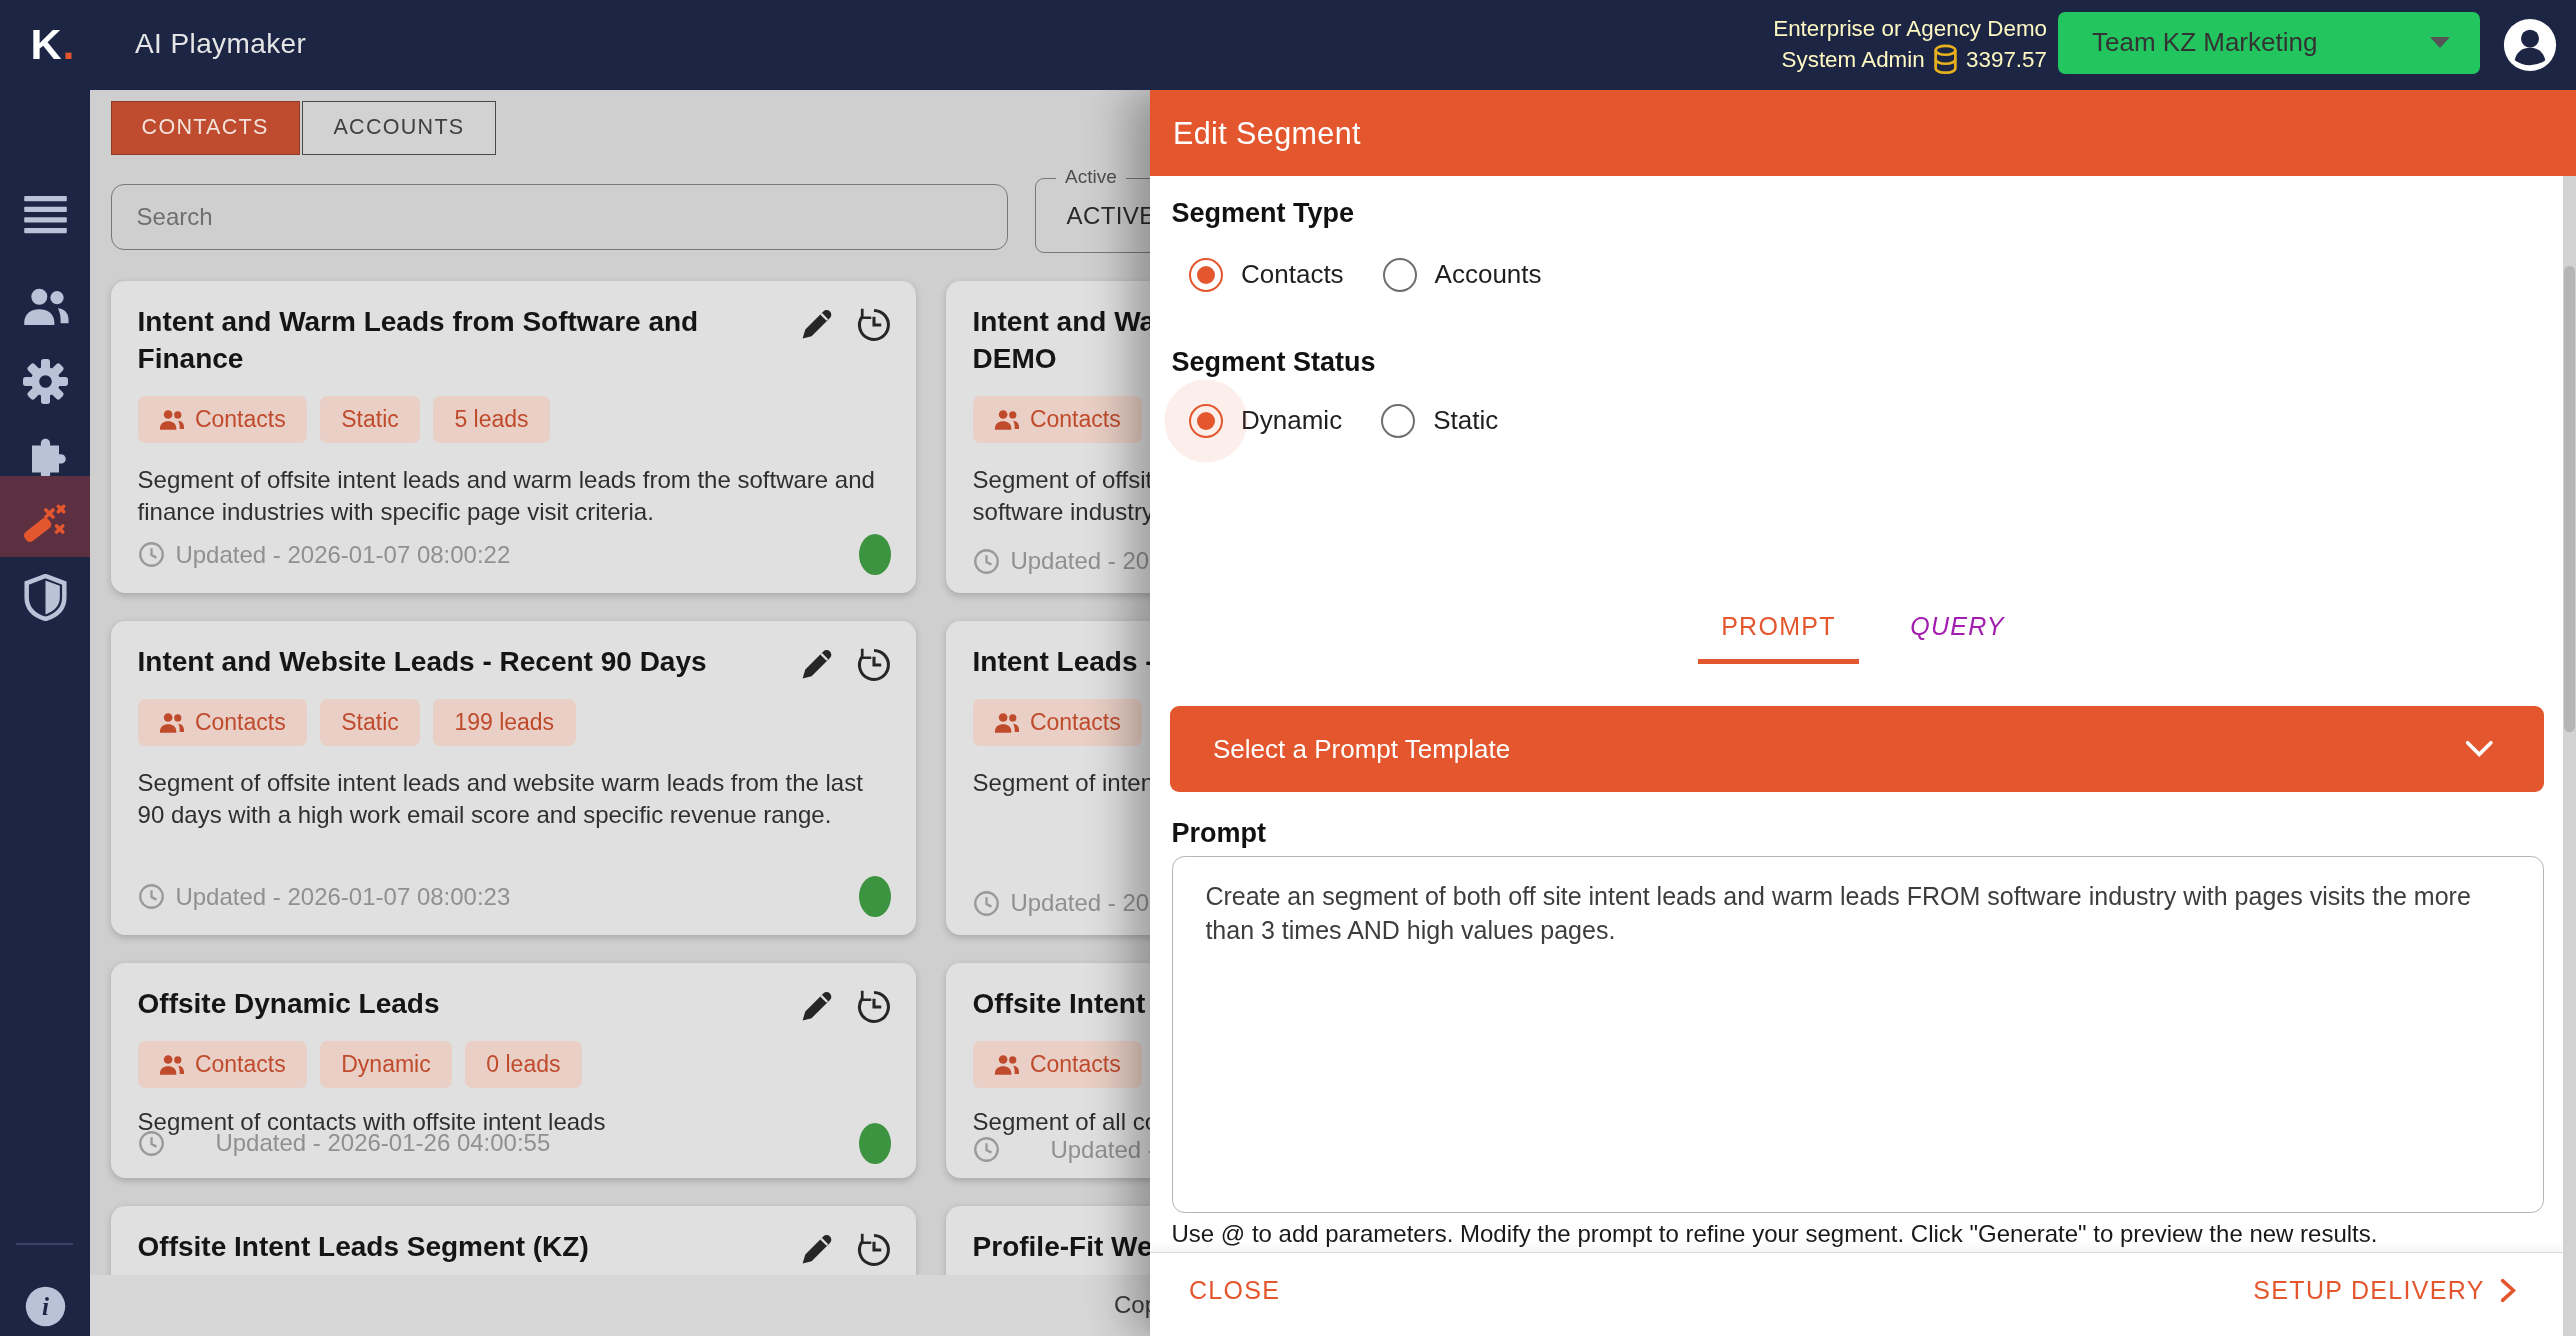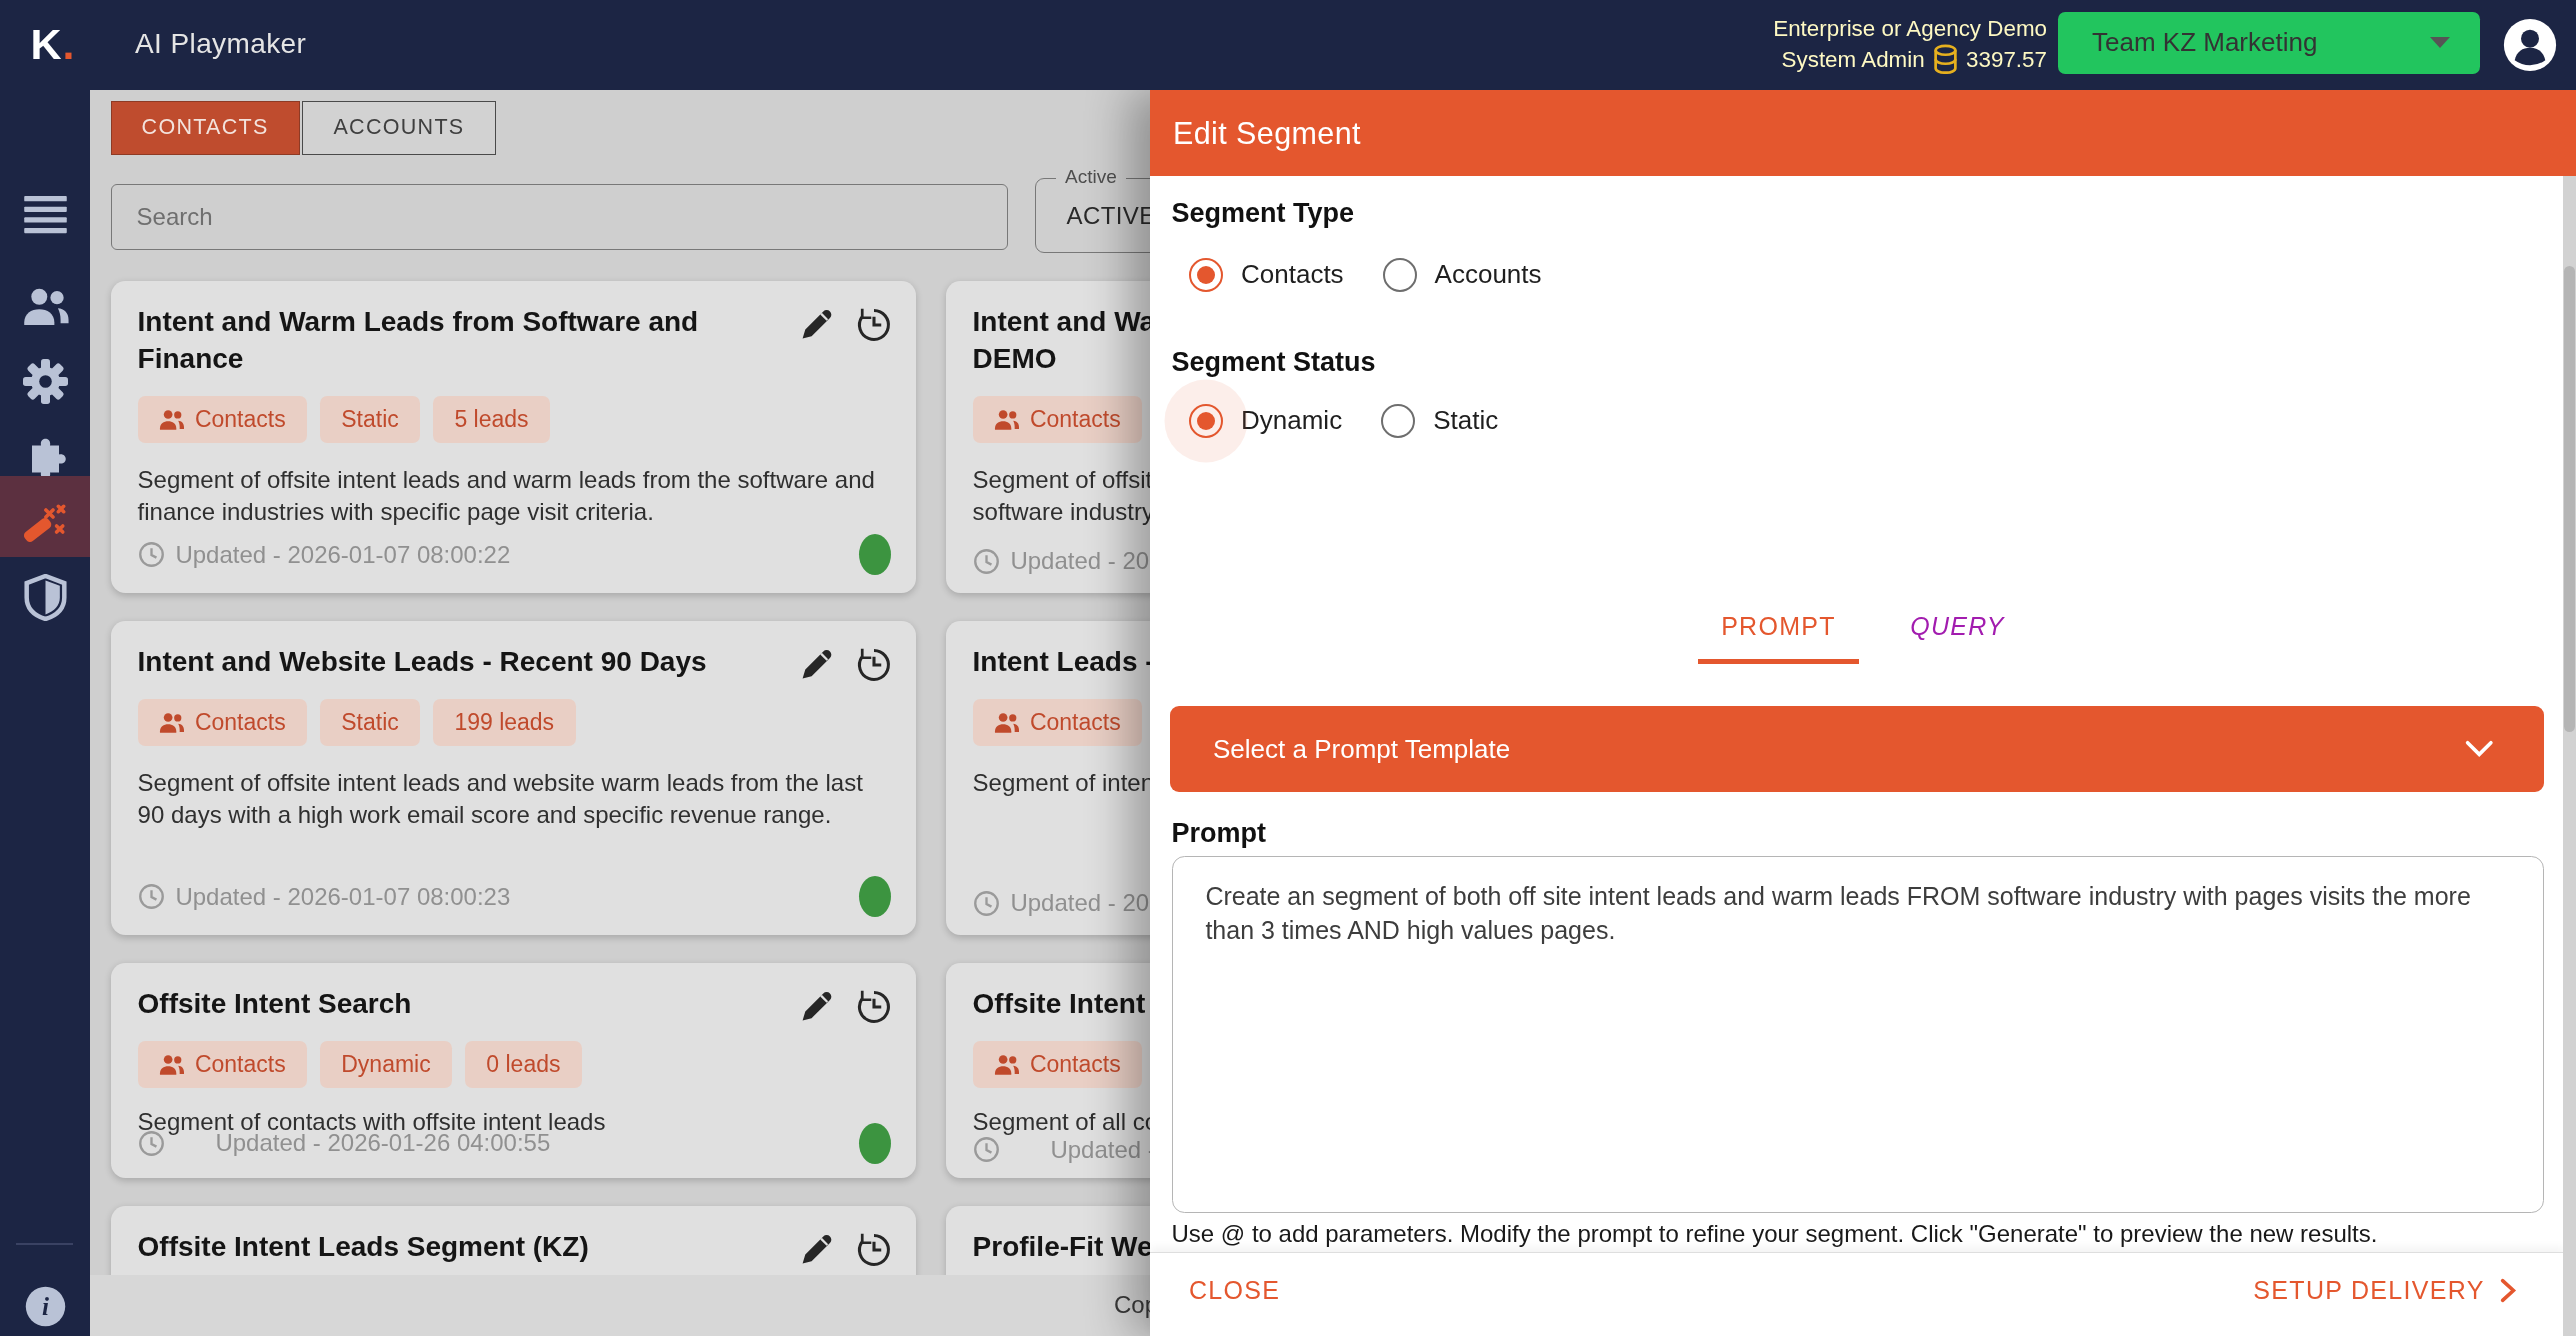--- a/index.html
+++ b/index.html
@@ -25,21 +25,21 @@
   .side-icon { position:absolute; left:0; width:90px; display:flex; justify-content:center; cursor:pointer; }
   .side-active { position:absolute; left:0; top:386px; width:90px; height:81px; background:#5C3040; }
   .side-divider { position:absolute; left:16px; top:1153px; width:57px; height:1.8px; background:#3A4263; }
 
   
   .content { position:absolute; left:90px; top:90px; width:2486px; height:1247px; }
   .seg-tab { position:absolute; top:10.8px; height:54px; display:flex; align-items:center; justify-content:center;
              font-size:21.5px; letter-spacing:1.3px; font-weight:500; cursor:pointer; }
   .seg-tab.contacts { left:20.6px; width:189px; background:#BF4C2E; color:#f3e2dc; border:1.8px solid #8e3a24; }
   .seg-tab.accounts { left:212px; width:194px; background:#d2d2d2; color:#3f3f3f; border:1.8px solid #4a4a4a; }
-  .search-box { position:absolute; left:20.6px; top:94px; width:897px; height:66px; border:1.8px solid #787878; border-radius:6px; background:transparent; }
+  .search-box { position:absolute; left:20.6px; top:94px; width:897px; height:66px; border:1.8px solid #787878; border-radius:13px; background:transparent; }
   .search-box input { width:100%; height:100%; border:none; outline:none; background:transparent; padding:0 25px; font-size:24px; color:#333; font-family:"Liberation Sans",sans-serif; }
   .search-box input::placeholder { color:#6f6f6f; }
   .status-filter { position:absolute; left:945px; top:88px; width:233px; height:75px; border:1.8px solid #787878; border-radius:9px; cursor:pointer; }
   .status-legend { position:absolute; left:20px; top:-12.6px; font-size:19px; color:#4e4e4e; background:#cfcfcf; padding:0 9px; }
   .status-value { position:absolute; left:30.5px; top:23px; font-size:24px; color:#2a2a2a; letter-spacing:0.4px; }
 
   .cards { position:absolute; left:20.6px; top:191px; width:1639px; display:grid;
            grid-template-columns:805px 805px; grid-template-rows:312px 314px 215px 323px; column-gap:30px; row-gap:28px; z-index:1; }
   .card { position:relative; background:#e0e0e0; border-radius:14.4px; box-shadow:0 2.7px 7.2px rgba(0,0,0,.18); padding:23px 25px 20px 27px; cursor:pointer; }
   .card-title { font-size:28px; font-weight:600; color:#151515; line-height:1.32; max-width:628px; white-space:pre-line; }
@@ -347,21 +347,21 @@
         <div class="card-updated">
           <svg width="27" height="27" viewBox="0 0 30 30" fill="none" stroke="#9a9a9a" stroke-width="2.6">
               <circle cx="15" cy="15" r="12.5"></circle>
               <path d="M15 8v7.5l5.5 3"></path>
             </svg>
           <span class="utext">Updated - 2026-</span>
         </div>
       </div>
 
       <div class="card short">
-        <div class="card-title">Offsite Intent Search</div>
+        <div class="card-title">Offsite Dynamic Leads</div>
         <div class="card-actions">
           <span><svg width="36" height="36" viewBox="0 0 40 40">
                 <path d="M4 36l3-10L27 6a5.2 5.2 0 0 1 7.4 7.4L14 33.5 4 36z" fill="#262626"></path>
                 <path d="M24.5 8.5l7 7" stroke="#e0e0e0" stroke-width="2.5"></path>
               </svg></span>
           <span><svg width="38" height="38" viewBox="0 0 42 42" fill="none" stroke="#262626" stroke-width="3.4">
                 <path d="M21 5a16 16 0 1 1-13.5 7.3"></path>
                 <path d="M8 3v10h10" stroke-width="3"></path>
                 <path d="M21 12v9h8"></path>
               </svg></span>

